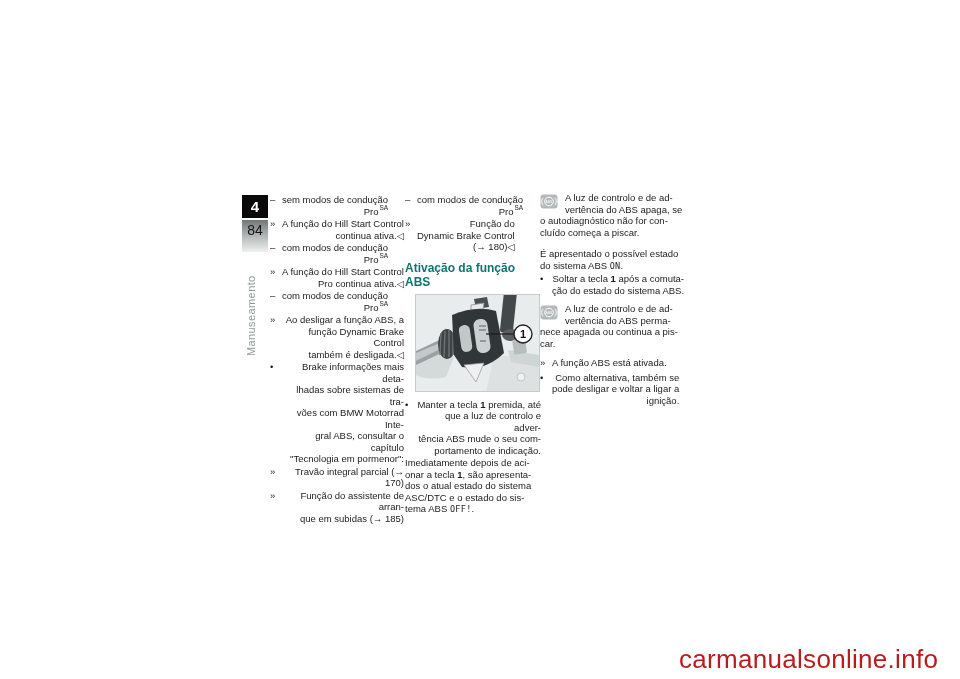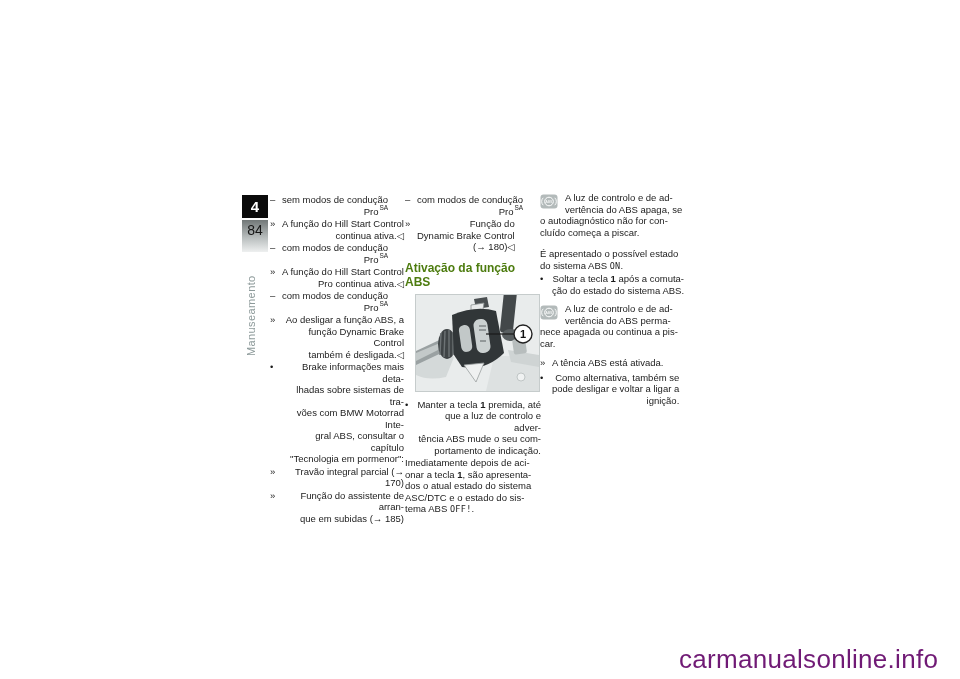--- a/index.html
+++ b/index.html
@@ -25,39 +25,39 @@
   .col3{left:540px;top:192px;width:146px;}
 
   .item{display:flex;align-items:flex-start;margin:0 0 1px 0;}
   .marker{flex:0 0 12px;}
   .txt{white-space:pre-line;text-align:right;}
   sup{font-size:6.5px;line-height:0;vertical-align:super;margin-left:1px;}
   .para{white-space:pre-line;margin:1px 0 0 0;}
   .b1{font-weight:bold;}
   .mono{font-family:"DejaVu Sans Mono",monospace;font-size:8.5px;letter-spacing:0.3px;margin-top:32px;}
 
-  h2{font-size:12px;font-weight:bold;color:#4d7c0f;margin:8px 0 5px 0;line-height:14px;}
+  h2{font-size:12px;font-weight:bold;color:#0f766e;margin:8px 0 5px 0;line-height:14px;}
 
   
   .abs-figure{margin:0 0 7px 0;padding:0;width:123px;height:96px;border:1px solid #c6cccc;
               box-sizing:content-box;margin-left:10px;}
   .abs-figure svg{display:block;}
 
   
   .note{margin:0 0 10px 0;white-space:pre-line;}
   .lamp{float:left;width:18px;height:15px;margin:2px 7px 1px 0;}
 
   .gap10{margin-bottom:10px;}
   .gap7{margin-bottom:7px;}
   .gap8{margin-bottom:8px;}
   .gap3{margin-bottom:3px;}
   .gap1{margin-bottom:1px;}
 
   
-  .watermark{position:absolute;left:679px;top:644px;font-size:26px;color:#701a75;
+  .watermark{position:absolute;left:679px;top:644px;font-size:26px;color:#b91c1c;
              letter-spacing:0.3px;}
 </style>
 </head>
 <body>
 
 <div class="page">
 
   <div class="chapter-tab">
     <div class="chapter-num">4</div>
     <div class="page-num">84</div>
@@ -199,21 +199,21 @@
             <text x="9" y="8.8" text-anchor="middle" font-size="3.4" fill="#ffffff">ABS</text>
             <path d="M3.2 3.8 A5.2 5.2 0 0 0 3.2 11.2 M14.8 3.8 A5.2 5.2 0 0 1 14.8 11.2" stroke="#ffffff" stroke-width="0.9" fill="none"></path>
           </svg></span><span>A luz de controlo e de ad-
 vertência do ABS perma-
 nece apagada ou continua a pis-
 car.</span></div>
 
 
     <div class="item gap3">
         <span class="marker">»</span>
-        <span class="txt">A tência ABS está ativada.</span>
+        <span class="txt">A função ABS está ativada.</span>
       </div>
 
     <div class="item">
         <span class="marker">•</span>
         <span class="txt">Como alternativa, também se
 pode desligar e voltar a ligar a
 ignição.</span>
       </div>
   </div>
 

